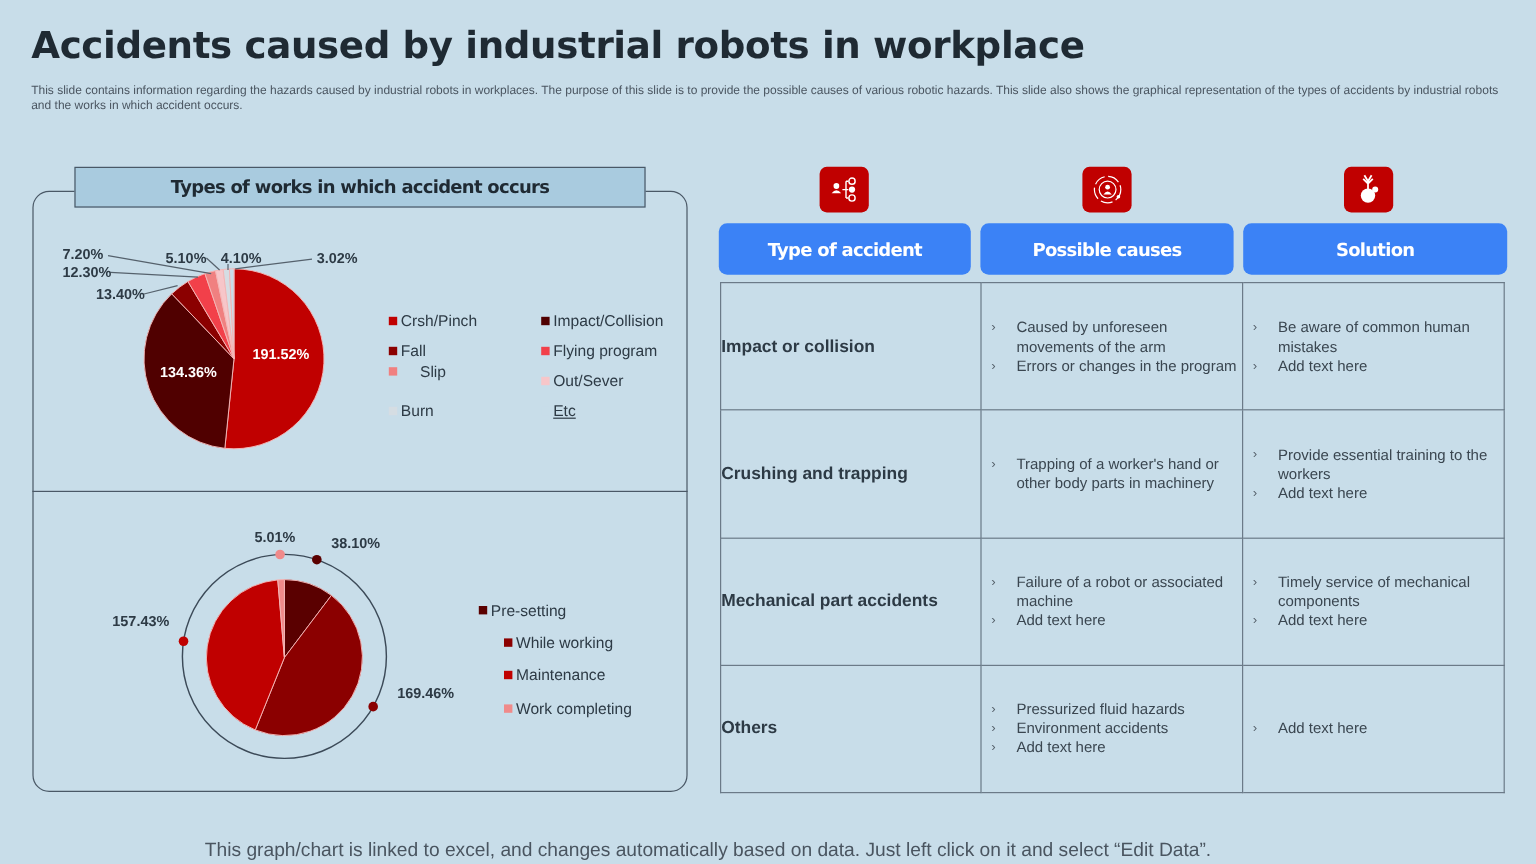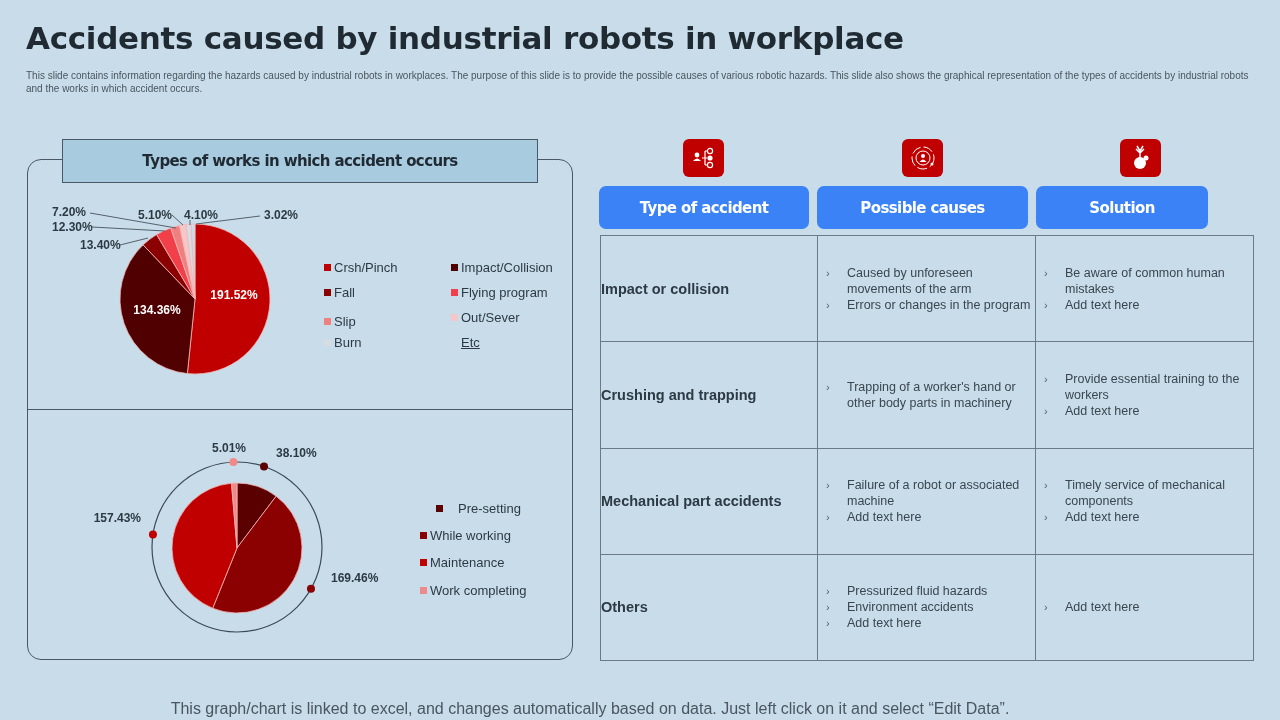--- a/index.html
+++ b/index.html
@@ -4,21 +4,21 @@
 <style>
   * { box-sizing: border-box; margin: 0; padding: 0; }
   html, body { width: 1280px; height: 720px; overflow: hidden; }
   body { background: #c8dde9; font-family: "Liberation Sans", sans-serif; color: #2d3a45; position: relative; }
   .title { position: absolute; left: 26px; top: 20px; font-family: "DejaVu Sans", sans-serif; font-size: 31px; font-weight: bold; color: #1f2a33; letter-spacing: -0.3px; }
   .subtitle { position: absolute; left: 26px; top: 69px; width: 1230px; font-size: 10px; line-height: 13px; color: #4a5560; }
   .footer { position: absolute; left: 0; width: 1180px; top: 700px; text-align: center; font-size: 16px; color: #4a5560; }
 
   .left-panel { position: absolute; left: 27px; top: 159px; width: 546px; height: 501px; border: 1px solid #4a5866; border-radius: 14px; }
   .left-divider { position: absolute; left: 27px; top: 409px; width: 546px; height: 1px; background: #4a5866; }
-  .chart-heading { position: absolute; left: 62px; top: 139px; width: 476px; height: 44px; background: #a9cbdf; border: 1px solid #4a5866; display: flex; align-items: center; justify-content: center; font-family: "DejaVu Sans", sans-serif; font-weight: bold; font-size: 15px; color: #1f2a33; letter-spacing: -0.6px; }
+  .chart-heading { position: absolute; left: 62px; top: 139px; width: 476px; height: 34px; background: #a9cbdf; border: 1px solid #4a5866; display: flex; align-items: center; justify-content: center; font-family: "DejaVu Sans", sans-serif; font-weight: bold; font-size: 15px; color: #1f2a33; letter-spacing: -0.6px; }
   svg.chart { position: absolute; left: 0; top: 0; }
   .lbl { font-family: "Liberation Sans", sans-serif; font-size: 12px; font-weight: bold; fill: #2d3a45; }
   .lbl-in { font-family: "Liberation Sans", sans-serif; font-size: 12px; font-weight: bold; fill: #ffffff; }
 
   .legend { position: absolute; font-size: 13px; color: #2d3a45; }
   .legend .item { position: absolute; white-space: nowrap; display: flex; align-items: center; }
   .legend .sw { width: 7px; height: 7px; margin-right: 3px; display: inline-block; }
 
   .icon-box { position: absolute; width: 41px; height: 38px; background: #c00000; border-radius: 6px; display: flex; align-items: center; justify-content: center; }
   .hdr { position: absolute; top: 186px; height: 43px; background: #3b82f6; border-radius: 7px; color: #fff; font-family: "DejaVu Sans", sans-serif; font-weight: bold; font-size: 15px; display: flex; align-items: center; justify-content: center; letter-spacing: -0.6px; }
@@ -96,39 +96,39 @@
       <span>Impact/Collision</span>
     </div>
     <div class="item" style="left: 324px; top: 285px;">
       <span class="sw" style="background: rgb(139, 0, 0);"></span>
       <span>Fall</span>
     </div>
     <div class="item" style="left: 451px; top: 285px;">
       <span class="sw" style="background: rgb(242, 64, 74);"></span>
       <span>Flying program</span>
     </div>
-    <div class="item" style="left: 324px; top: 314px;">
+    <div class="item" style="left: 324px; top: 302px; gap: 16px;">
       <span class="sw" style="background: rgb(240, 128, 128);"></span>
       <span>Slip</span>
     </div>
     <div class="item" style="left: 451px; top: 310px;">
       <span class="sw" style="background: rgb(247, 198, 201);"></span>
       <span>Out/Sever</span>
     </div>
     <div class="item" style="left: 324px; top: 335px;">
       <span class="sw" style="background: rgb(213, 221, 227);"></span>
       <span>Burn</span>
     </div>
     <div class="item" style="left: 451px; top: 335px; text-decoration: underline;">
       <span class="sw" style="background: rgb(200, 221, 233);"></span>
       <span>Etc</span>
     </div>
   </div>
 <div class="legend" id="legend2">
-    <div class="item" style="left: 436px; top: 501px; gap: 12px;">
+    <div class="item" style="left: 399px; top: 501px;">
       <span class="sw" style="background: rgb(90, 0, 0);"></span>
       <span>Pre-setting</span>
     </div>
     <div class="item" style="left: 420px; top: 528px;">
       <span class="sw" style="background: rgb(139, 0, 0);"></span>
       <span>While working</span>
     </div>
     <div class="item" style="left: 420px; top: 555px;">
       <span class="sw" style="background: rgb(192, 0, 0);"></span>
       <span>Maintenance</span>
@@ -161,21 +161,21 @@
 <div class="icon-box" style="left:1120px;top:139px;">
   <svg width="26" height="28" viewBox="0 0 26 28">
     <path d="M12 14 V6 M12 9 l-4-4 M12 9 l4-4 M12 7 l-3-5 M12 7 l3-5" stroke="#fff" stroke-width="1.5" fill="none"></path>
     <circle cx="12" cy="19" r="6" fill="#fff"></circle>
     <circle cx="18" cy="14" r="2.5" fill="#fff"></circle>
   </svg>
 </div>
 
 <div class="hdr" style="left:599px;width:210px;">Type of accident</div>
 <div class="hdr" style="left:817px;width:211px;">Possible causes</div>
-<div class="hdr" style="left:1036px;width:172px;">Solution</div>
+<div class="hdr" style="left:1036px;width:220px;">Solution</div>
 
 <table class="grid">
   <tbody id="tbody">
       <tr>
         <td class="type">Impact or collision</td>
         <td class="list">
           <div class="bul">
             <span class="chev">›</span>
             <span>Caused by unforeseen movements of the arm</span>
           </div>

